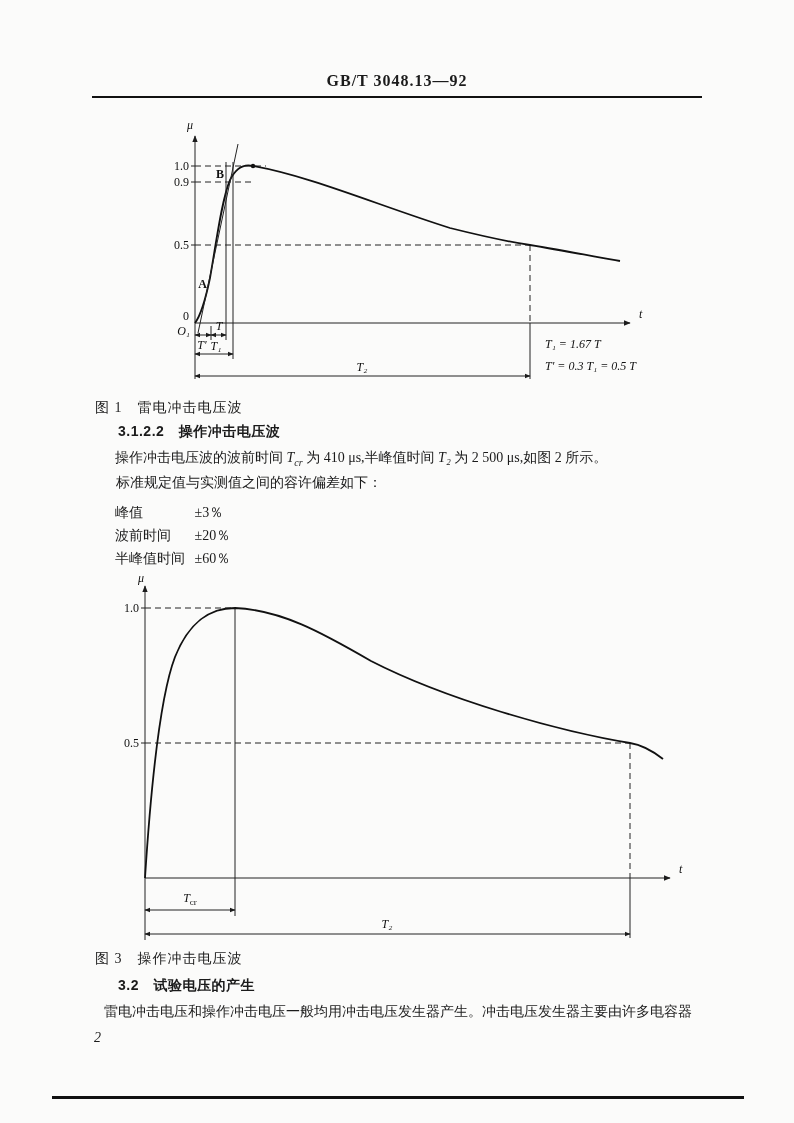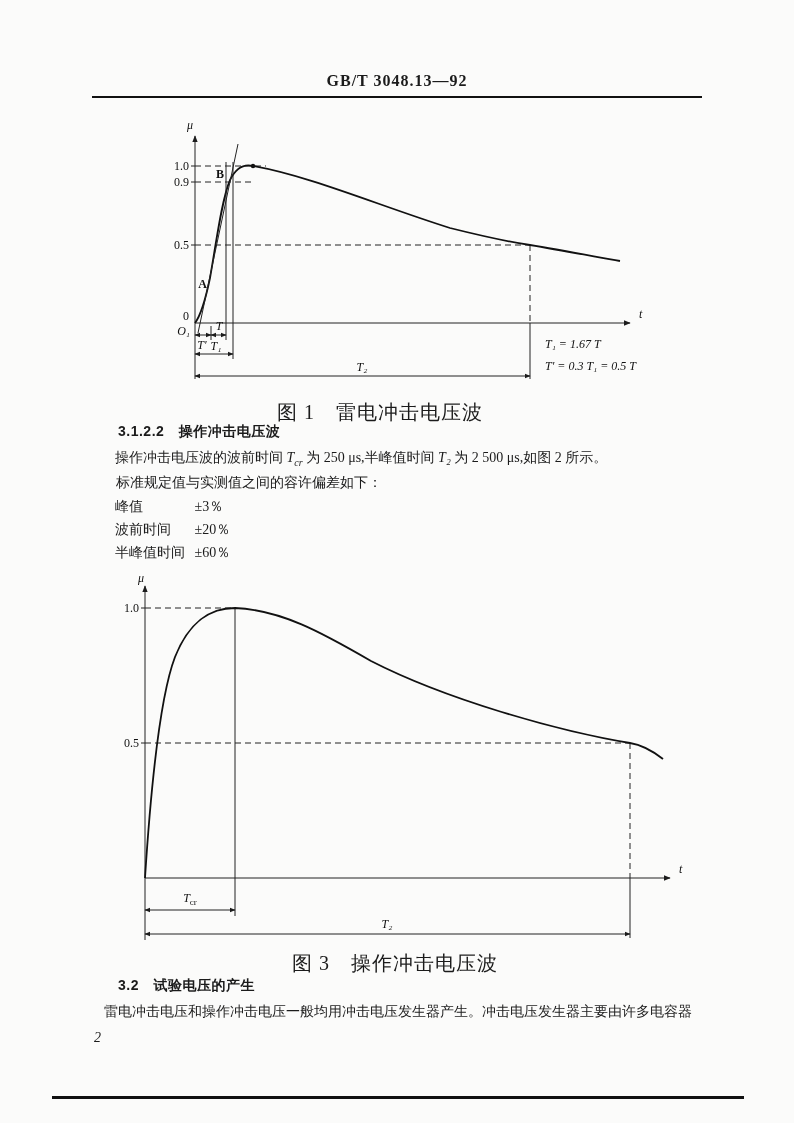--- a/index.html
+++ b/index.html
@@ -9,30 +9,30 @@
     background:#fbfbfa;
     color:#1b1b1b;
     font-family:"Liberation Serif","DejaVu Serif",serif;
   }
   .abs { position:absolute; }
   .doc-number { top:72px; left:0; width:794px; text-align:center;
                 font-size:16px; font-weight:bold; letter-spacing:1px; }
   .rule { background:#111; }
   .header-rule { top:96px; left:92px; width:610px; height:2px; }
   .footer-rule { top:1096px; left:52px; width:692px; height:3px; }
-  .fig-caption { font-size:20px; text-align:center; letter-spacing:1px; }
+  .fig-caption { font-size:14px; text-align:left; letter-spacing:1px; }
   .caption1 { left:95px; top:399px; width:570px; }
   .caption2 { left:95px; top:950px; width:600px; }
   .heading { font-family:"Liberation Sans","DejaVu Sans",sans-serif;
              font-weight:bold; font-size:14px; letter-spacing:0.5px;margin-left:30px; }
   .body-line { font-size:14px; line-height:20px; white-space:nowrap; }
   .var { font-style:italic; }
   sub.sub { font-size:10px; font-style:italic; }
   .tol-row { left:115px; font-size:14px; }
-  .tol-label { display:inline-block; width:76px; }
+  .tol-label { display:inline-block; width:76px;margin-top:6px; }
   .page-number { left:94px; top:1030px; font-size:14px; font-style:italic; }
   
   svg line, svg path.ln { stroke:#222; stroke-width:1; fill:none; }
   svg .curve { stroke:#111; stroke-width:1.8; fill:none; }
   svg .dash { stroke-dasharray:6 4; }
   svg text { font-family:"Liberation Serif","DejaVu Serif",serif;
              font-size:12px; fill:#111; }
   svg .it { font-style:italic; }
   svg .bold { font-weight:bold; }
 </style>
@@ -92,21 +92,21 @@
   <text class="it" x="112" y="233" text-anchor="middle">T′</text>
   <text class="it" x="129" y="214" text-anchor="middle">T</text>
   <text class="it" x="126" y="234" text-anchor="middle">T₁</text>
   <text class="it" x="272" y="255" text-anchor="middle">T₂</text>
   <text class="it" x="455" y="232">T₁ = 1.67 T</text>
   <text class="it" x="455" y="254">T′ = 0.3  T₁ = 0.5 T</text>
 </svg>
 <div class="abs fig-caption caption1">图 1　雷电冲击电压波</div>
 
 <div class="abs heading" style="left:88px;top:423px">3.1.2.2　操作冲击电压波</div>
-<div class="abs body-line" style="left:115px;top:448px"><span>操作冲击电压波的波前时间 </span><span class="var">T</span><sub class="sub">cr</sub><span> 为 250 μs,半峰值时间 </span><span class="var">T₂</span><span> 为 2 500 μs,如图 2 所示。</span></div>
+<div class="abs body-line" style="left:115px;top:448px"><span>操作冲击电压波的波前时间 </span><span class="var">T</span><sub class="sub">cr</sub><span> 为 410 μs,半峰值时间 </span><span class="var">T₂</span><span> 为 2 500 μs,如图 2 所示。</span></div>
 <div class="abs body-line" style="left:116px;top:473px">标准规定值与实测值之间的容许偏差如下：</div>
 
 <div class="abs tol-row" style="top:498px">
   <span class="tol-label">峰值</span>
   <span class="tol-value">±3％</span>
 </div>
 <div class="abs tol-row" style="top:521px">
   <span class="tol-label">波前时间</span>
   <span class="tol-value">±20％</span>
 </div>

